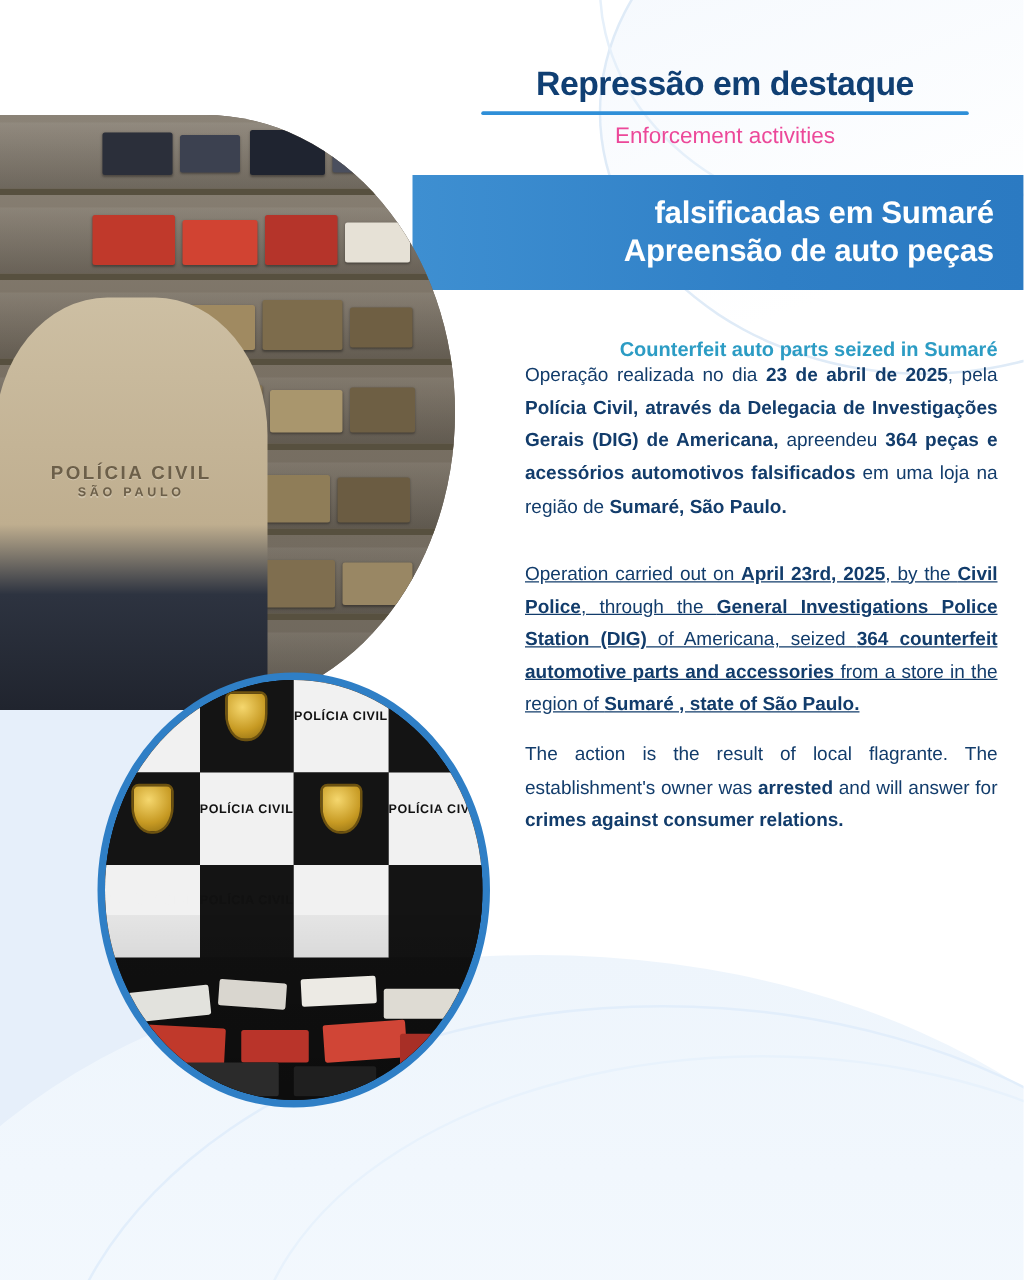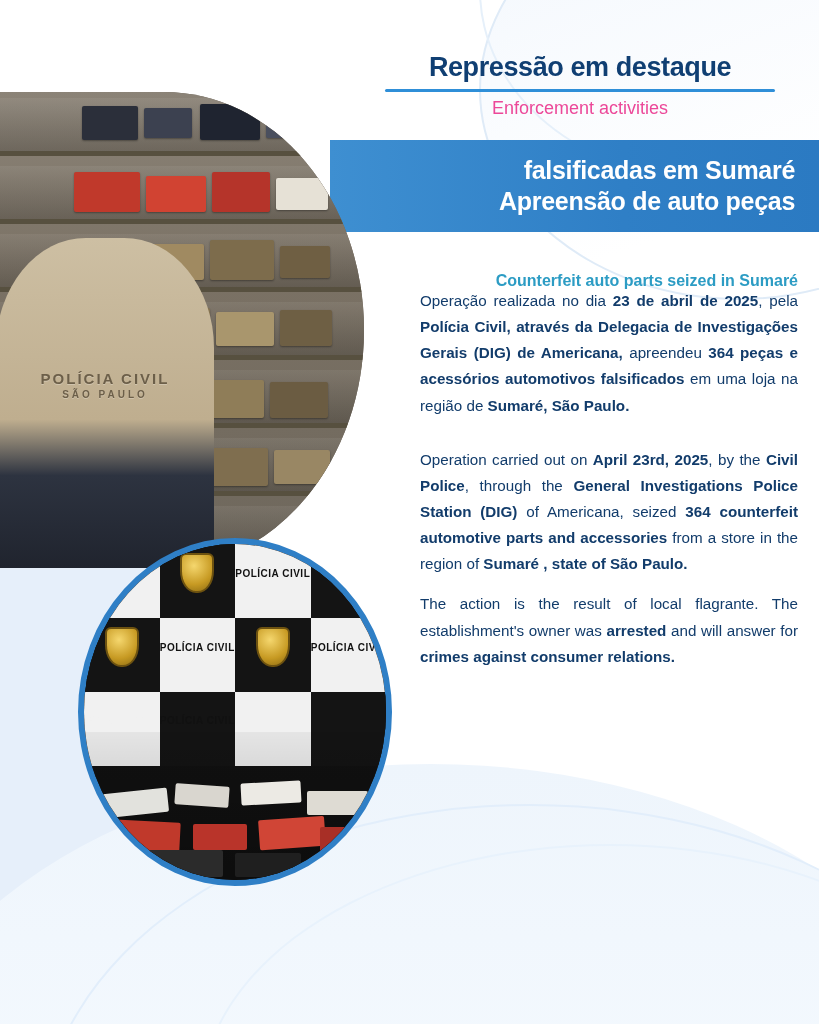--- a/index.html
+++ b/index.html
@@ -122,21 +122,21 @@
     width: 378px;
   }
   .para {
     color: #123c6b;
     font-size: 15.2px;
     line-height: 1.72;
     text-align: justify;
     margin-bottom: 14px;
   }
   .para b { font-weight: bold; }
-  .para.gap-top { margin-top: 28px; }
+  .para.gap-top { margin-top: 28px; text-decoration: underline; }
 
   
   .photo-top {
     position: absolute;
     left: -38px; top: 92px;
     width: 402px; height: 476px;
     border-radius: 0 200px 200px 0 / 0 238px 238px 0;
     overflow: hidden;
     background: #6b6257;
   }

